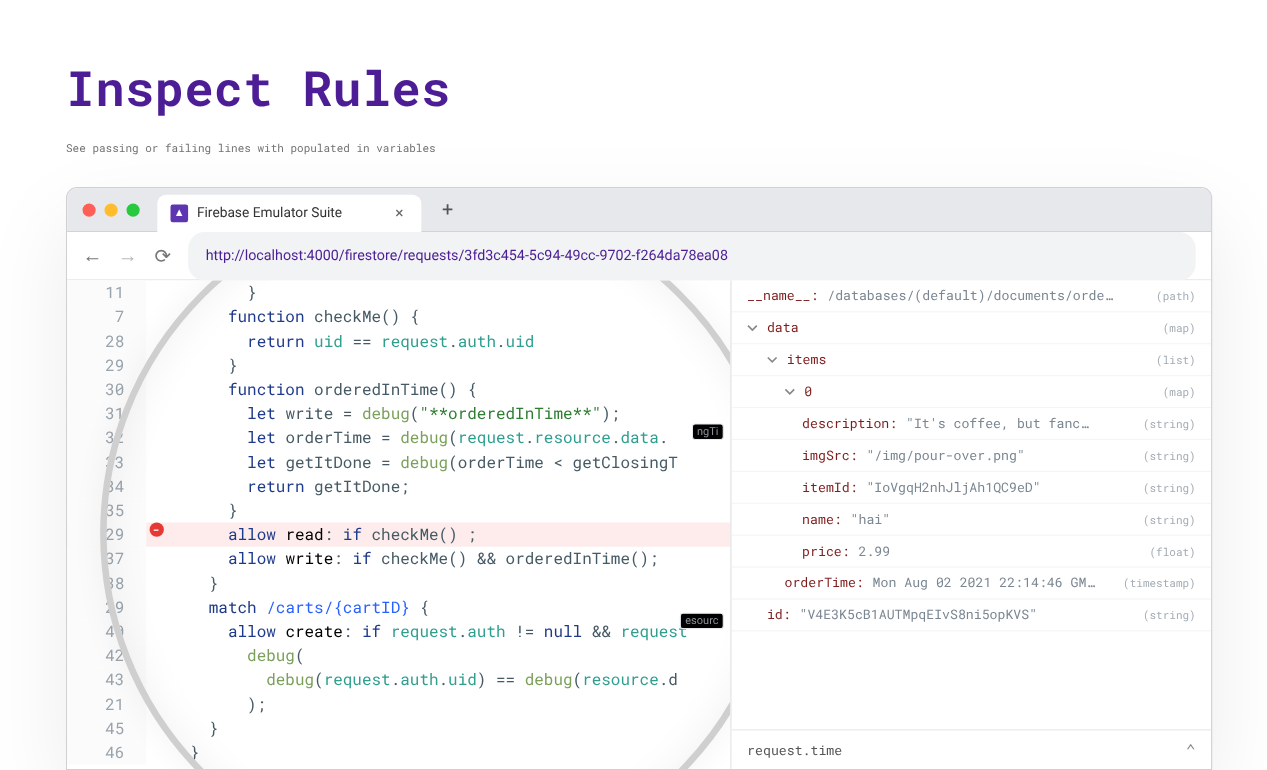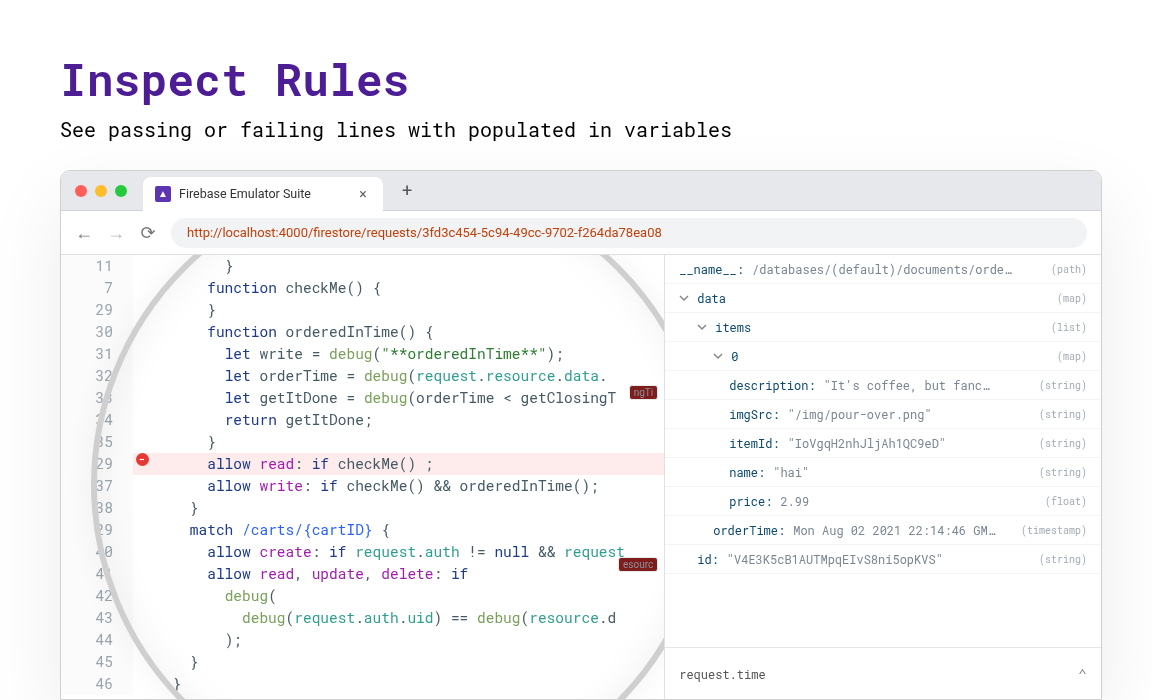--- a/index.html
+++ b/index.html
@@ -1,72 +1,72 @@
 <!DOCTYPE html>
 <html><head>
 <meta charset="utf-8">
 <style>
   * { margin: 0; padding: 0; box-sizing: border-box; }
   body { font-family: -apple-system, BlinkMacSystemFont, "Segoe UI", Roboto, sans-serif; background: #fff; width: 1152px; height: 700px; overflow: hidden; position: relative; }
 
   
   .hero { padding: 50px 0 0 60px; }
   .hero h1 { font-family: "Roboto Mono", "Courier New", monospace; font-size: 44px; font-weight: 700; color: #4c1d95; letter-spacing: .5px; }
-  .hero p  { font-family: "Roboto Mono", "Courier New", monospace; font-size: 20px; color: #000000; margin-top: 8px; }
+  .hero p  { font-family: "Roboto Mono", "Courier New", monospace; font-size: 10px; color: #737373; margin-top: 20px; }
 
   
   .bwrap { position: absolute; top: 170px; left: 60px; right: 50px; bottom: 0; border: 1px solid #d0d0d0; border-radius: 10px 10px 0 0; background: #fff; box-shadow: 0 30px 80px rgba(0,0,0,.08); overflow: hidden; }
   .tabbar { height: 40px; background: #e6e8eb; display: flex; align-items: center; padding-left: 14px; border-bottom: 1px solid #d0d3d7; }
   .dots { display: flex; gap: 8px; margin-right: 16px; }
   .dot { width: 12px; height: 12px; border-radius: 50%; }
   .dot.r { background: #ff5f56; } .dot.y { background: #ffbd2e; } .dot.g { background: #27c93f; }
   .tab { height: 34px; background: #fff; border-radius: 8px 8px 0 0; display: flex; align-items: center; padding: 0 12px; gap: 8px; min-width: 240px; font-size: 12.5px; color: #333; margin-top: 6px; position: relative; }
   .tab .favicon { width: 16px; height: 16px; background: #5e35b1; border-radius: 2px; display:flex;align-items:center;justify-content:center;color:#fff;font-size:10px;font-weight:700; }
   .tab .close { margin-left: auto; width:16px; height:16px; display:flex;align-items:center;justify-content:center; color:#666; font-size:14px; }
   .newtab { width: 28px; height:28px; margin-left:10px; display:flex;align-items:center;justify-content:center; color:#555; font-size:18px; border-radius:50%; }
 
   .addrbar { height: 44px; background: #fff; display: flex; align-items: center; padding: 0 14px; gap: 14px; border-bottom: 1px solid #e0e0e0; }
   .navbtn { width:18px; height:18px; display:flex;align-items:center;justify-content:center; color:#777; font-size:18px; }
-  .urlfield { flex:1; height:30px; background:#f1f3f4; border-radius:15px; padding:0 16px; font-size:13px; color:#c2410c; display:flex; align-items:center; }
+  .urlfield { flex:1; height:44px; background:#f1f3f4; border-radius:15px; padding:0 16px; font-size:13px; color:#4c1d95; display:flex; align-items:center; }
 
   
   .content { position:absolute; top:84px; left:0; right:0; bottom:0; display:flex; background:#fafafa; }
   .codecol { flex:1 1 58%; position:relative; overflow:hidden; background:#fff; }
   .datacol { flex:1 1 42%; background:#fff; border-left:1px solid #e0e0e0; position:relative; }
 
   
   .magnifier { position:absolute; top:-80px; left:30px; width:620px; height:620px; border-radius:50%; border:6px solid #cfcfcf; pointer-events:none; box-shadow: inset 0 0 40px rgba(0,0,0,.06), 0 0 30px rgba(0,0,0,.05); }
 
   
   .code { position:absolute; inset:0; font-family: "Roboto Mono", ui-monospace, Menlo, Consolas, monospace; font-size: 14.5px; line-height: 22px; color:#455a64; }
   .line { display:flex; align-items:flex-start; white-space:pre; }
   .gut { width:72px; text-align:right; padding-right:20px; color:#9aa4ad; user-select:none; background:#fbfbfb; }
   .mark { width:22px; display:inline-flex; align-items:center; justify-content:center; }
   .line.err { background:#fdeceb; }
   .errdot { width:13px;height:13px;border-radius:50%;background:#e53935;display:flex;align-items:center;justify-content:center;color:#fff;font-size:10px;line-height:1;font-weight:700; margin-right:4px;}
   .c  { white-space: pre; }
   .kw { color:#1e3a8a; }        
   .fn { color:#7aa05a; }        
   .id { color:#455a64; }
-  .op { color:#a21caf; }
+  .op { color:#000000; }
   .str { color:#2e7d32; }
   .teal { color:#2e9e8f; }
   .blue { color:#2962ff; }
-  .bg-tag { position:absolute; right:6px; background:#7f1d1d; border:1px solid #e7eaec; border-radius:3px; font-size:10px; color:#8a9199; padding:1px 4px; }
+  .bg-tag { position:absolute; right:6px; background:#000000; border:1px solid #e7eaec; border-radius:3px; font-size:10px; color:#8a9199; padding:1px 4px; }
 
   
   .dwrap { position:absolute; inset:0; overflow:hidden; font-family:"Roboto Mono", ui-monospace, monospace; font-size:12px; color:#606870; }
   .row { display:flex; align-items:center; padding:6px 14px; border-bottom:1px solid #f3f4f6; gap:8px; }
   .chev { width:10px; height:10px; display:inline-block; }
   .chev svg { display:block; }
-  .rowkey { color:#0c4a6e; }
+  .rowkey { color:#7f1d1d; }
   .rowval { color:#7a8691; }
   .type { margin-left:auto; font-size:10px; color:#a3acb5; }
   .indent1 { padding-left:32px; } .indent2{padding-left:48px;} .indent3{padding-left:64px;}
-  .panel-footer { position:absolute; bottom:0; left:0; right:0; height:52px; border-top:1px solid #e4e7ea; display:flex; align-items:center; padding:0 14px; font-size:12px; color:#555; background:#fff;}
+  .panel-footer { position:absolute; bottom:0; left:0; right:0; height:36px; border-top:1px solid #e4e7ea; display:flex; align-items:center; padding:0 14px; font-size:12px; color:#555; background:#fff;}
   .panel-footer .up { margin-left:auto; color:#888; font-size:15px;}
 </style>
 </head>
 <body>
 
 <div class="hero">
   <h1>Inspect Rules</h1>
   <p>See passing or failing lines with populated in variables</p>
 </div>
 
@@ -89,36 +89,36 @@
     <span class="navbtn" style="color:#bbb;">→</span>
     <span class="navbtn">⟳</span>
     <div class="urlfield">http://localhost:4000/firestore/requests/3fd3c454-5c94-49cc-9702-f264da78ea08</div>
   </div>
 
   <div class="content">
     <div class="codecol">
       <div class="code" id="code">
           <div class="line"><span class="gut">11</span><span class="mark"></span><span class="c">        <span class="id">}</span></span></div>
           <div class="line"><span class="gut">7</span><span class="mark"></span><span class="c">      <span class="kw">function</span> <span class="id">checkMe</span><span class="id">(</span><span class="id">)</span> <span class="id">{</span></span></div>
+          <div class="line"><span class="gut">28</span><span class="mark"></span><span class="c">        <span class="kw">return</span> <span class="teal">uid</span> <span class="id">==</span> <span class="teal">request</span><span class="id">.</span><span class="teal">auth</span><span class="id">.</span><span class="teal">uid</span></span></div>
           <div class="line"><span class="gut">29</span><span class="mark"></span><span class="c">      <span class="id">}</span></span></div>
           <div class="line"><span class="gut">30</span><span class="mark"></span><span class="c">      <span class="kw">function</span> <span class="id">orderedInTime</span><span class="id">(</span><span class="id">)</span> <span class="id">{</span></span></div>
           <div class="line"><span class="gut">31</span><span class="mark"></span><span class="c">        <span class="kw">let</span> <span class="id">write</span> = <span class="fn">debug</span><span class="id">(</span><span class="str">"**orderedInTime**"</span><span class="id">)</span><span class="id">;</span></span></div>
           <div class="line"><span class="gut">32</span><span class="mark"></span><span class="c">        <span class="kw">let</span> <span class="id">orderTime</span> = <span class="fn">debug</span><span class="id">(</span><span class="teal">request</span><span class="id">.</span><span class="teal">resource</span><span class="id">.</span><span class="teal">data</span><span class="id">.</span></span></div>
           <div class="line"><span class="gut">33</span><span class="mark"></span><span class="c">        <span class="kw">let</span> <span class="id">getItDone</span> = <span class="fn">debug</span><span class="id">(</span><span class="id">orderTime</span> <span class="id">&lt;</span> <span class="id">getClosingT</span></span></div>
           <div class="line"><span class="gut">34</span><span class="mark"></span><span class="c">        <span class="kw">return</span> <span class="id">getItDone</span><span class="id">;</span></span></div>
           <div class="line"><span class="gut">35</span><span class="mark"></span><span class="c">      <span class="id">}</span></span></div>
           <div class="line err"><span class="gut">29</span><span class="mark"><span class="errdot">−</span></span><span class="c">      <span class="kw">allow</span> <span class="op">read</span><span class="id">:</span> <span class="kw">if</span> <span class="id">checkMe</span><span class="id">(</span><span class="id">)</span> <span class="id">;</span></span></div>
           <div class="line"><span class="gut">37</span><span class="mark"></span><span class="c">      <span class="kw">allow</span> <span class="op">write</span><span class="id">:</span> <span class="kw">if</span> <span class="id">checkMe</span><span class="id">(</span><span class="id">)</span> <span class="id">&amp;&amp;</span> <span class="id">orderedInTime</span><span class="id">(</span><span class="id">)</span><span class="id">;</span></span></div>
           <div class="line"><span class="gut">38</span><span class="mark"></span><span class="c">    <span class="id">}</span></span></div>
           <div class="line"><span class="gut">29</span><span class="mark"></span><span class="c">    <span class="kw">match</span> <span class="blue">/carts/{cartID}</span> <span class="id">{</span></span></div>
           <div class="line"><span class="gut">40</span><span class="mark"></span><span class="c">      <span class="kw">allow</span> <span class="op">create</span><span class="id">:</span> <span class="kw">if</span> <span class="teal">request</span><span class="id">.</span><span class="teal">auth</span> <span class="id">!=</span> <span class="kw">null</span> <span class="id">&amp;&amp;</span> <span class="teal">request</span></span></div>
-          <div class="line"><span class="gut">41</span><span class="mark"></span><span class="c">      <span class="kw">allow</span> <span class="op">read</span><span class="id">,</span> <span class="op">update</span><span class="id">,</span> <span class="op">delete</span><span class="id">:</span> <span class="kw">if</span></span></div>
           <div class="line"><span class="gut">42</span><span class="mark"></span><span class="c">        <span class="fn">debug</span><span class="id">(</span></span></div>
           <div class="line"><span class="gut">43</span><span class="mark"></span><span class="c">          <span class="fn">debug</span><span class="id">(</span><span class="teal">request</span><span class="id">.</span><span class="teal">auth</span><span class="id">.</span><span class="teal">uid</span><span class="id">)</span> <span class="id">==</span> <span class="fn">debug</span><span class="id">(</span><span class="teal">resource</span><span class="id">.</span><span class="id">d</span></span></div>
-          <div class="line"><span class="gut">44</span><span class="mark"></span><span class="c">        <span class="id">)</span><span class="id">;</span></span></div>
+          <div class="line"><span class="gut">21</span><span class="mark"></span><span class="c">        <span class="id">)</span><span class="id">;</span></span></div>
           <div class="line"><span class="gut">45</span><span class="mark"></span><span class="c">    <span class="id">}</span></span></div>
           <div class="line"><span class="gut">46</span><span class="mark"></span><span class="c">  <span class="id">}</span></span></div>
         </div>
       <span class="bg-tag" style="top:130px">ngTi</span>
       <span class="bg-tag" style="top:302px">esourc</span>
 
       <div class="magnifier"></div>
     </div>
 
     <div class="datacol">

